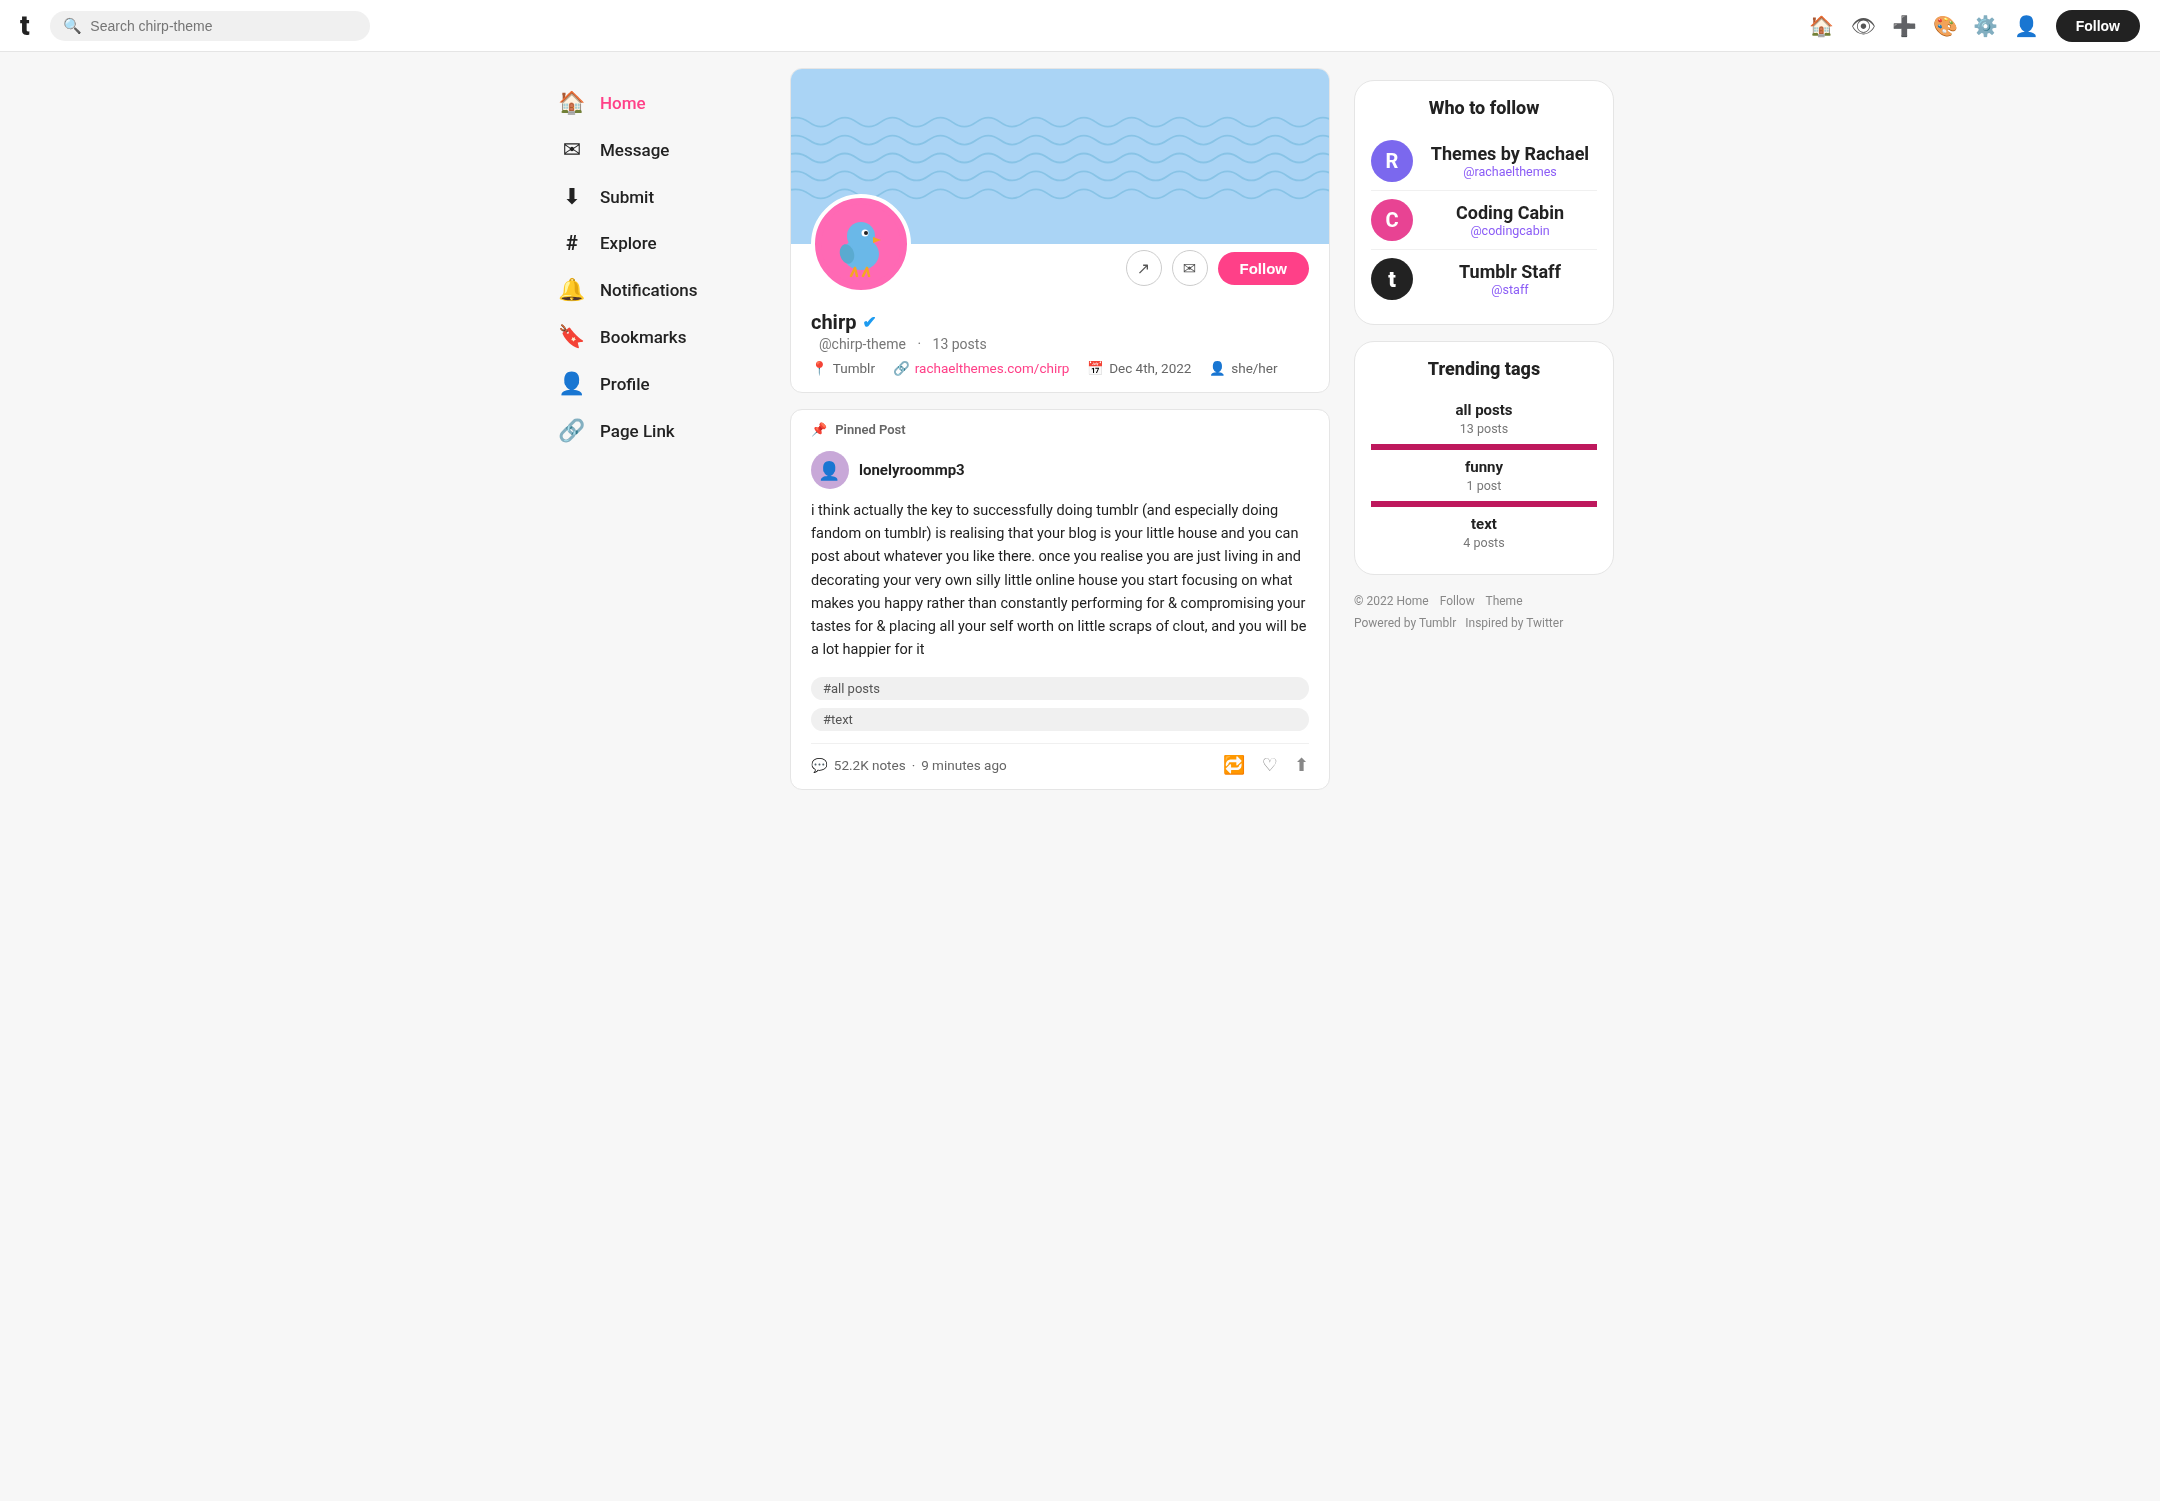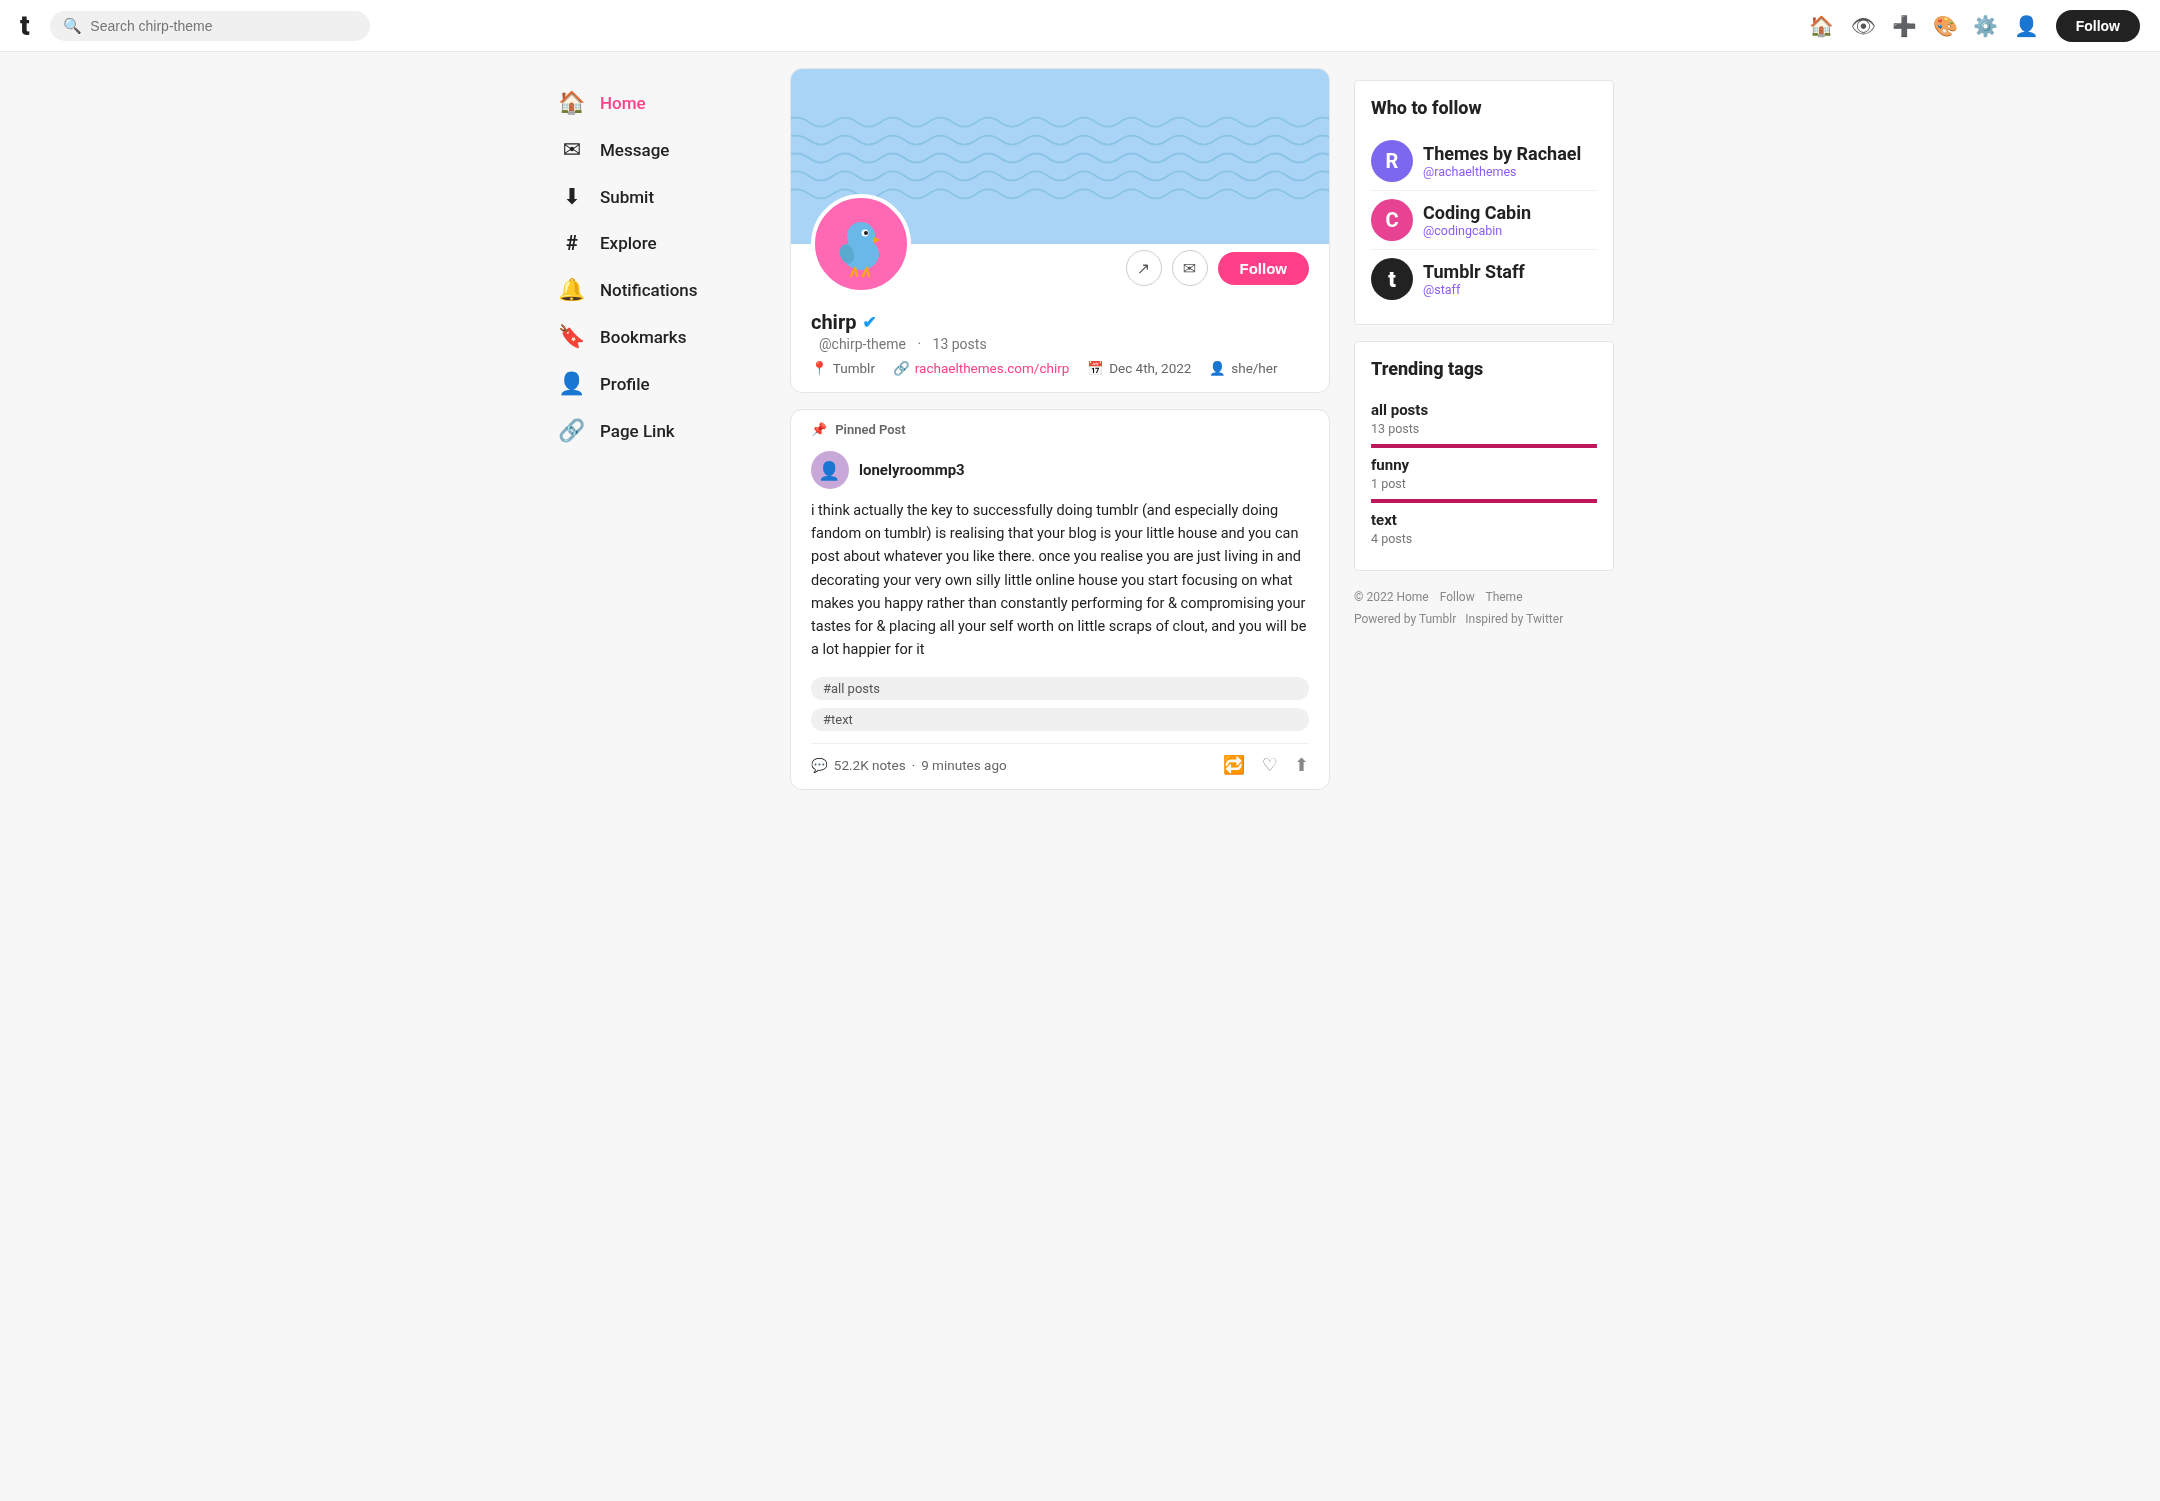--- a/index.html
+++ b/index.html
@@ -98,33 +98,33 @@
       background: #f0f0f0; border-radius: 20px; padding: 4px 12px;
       font-size: 13px; color: #555; cursor: pointer;
     }
     .post-footer { display: flex; align-items: center; justify-content: space-between; padding-top: 10px; border-top: 1px solid #f0f0f0; }
     .post-footer-left { display: flex; align-items: center; gap: 6px; color: #666; font-size: 13.5px; }
     .post-footer-right { display: flex; align-items: center; gap: 16px; }
     .post-footer-icon { font-size: 18px; color: #888; cursor: pointer; }
 
     
     .right-sidebar { width: 260px; flex-shrink: 0; padding-top: 12px; }
-    .widget { background: #fff; border-radius: 4px; border: 1px solid #e5e5e5; padding: 16px; margin-bottom: 16px; }
+    .widget { background: #fff; border-radius: 20px; border: 1px solid #e5e5e5; padding: 16px; margin-bottom: 16px; text-align: center; }
     .widget-title { font-size: 18px; font-weight: 800; margin-bottom: 14px; }
     .follow-item { display: flex; align-items: center; gap: 10px; padding: 8px 0; }
     .follow-avatar {
       width: 42px; height: 42px; border-radius: 50%;
       display: flex; align-items: center; justify-content: center; font-size: 20px; font-weight: 700; color: #fff; flex-shrink: 0;
     }
     .follow-info { flex: 1; }
     .follow-name { font-size: 18px; font-weight: 700; }
     .follow-handle { font-size: 12.5px; color: #8b5cf6; }
     .follow-divider { border: none; border-top: 1px solid #f0f0f0; margin: 0; }
 
-    .trending-item { padding: 8px 0; border-bottom: 4px solid #be185d; }
+    .trending-item { padding: 8px 0; border-bottom: 6px solid #be185d; }
     .trending-item:last-child { border-bottom: none; }
     .trending-tag { font-size: 15px; font-weight: 700; margin-bottom: 2px; cursor: pointer; }
     .trending-count { font-size: 12.5px; color: #777; }
 
     .footer-links { font-size: 12px; color: #888; line-height: 1.8; }
     .footer-links a { color: #888; text-decoration: none; margin-right: 8px; }
 
     
     .bird-svg { width: 80px; height: 80px; }
   </style>

